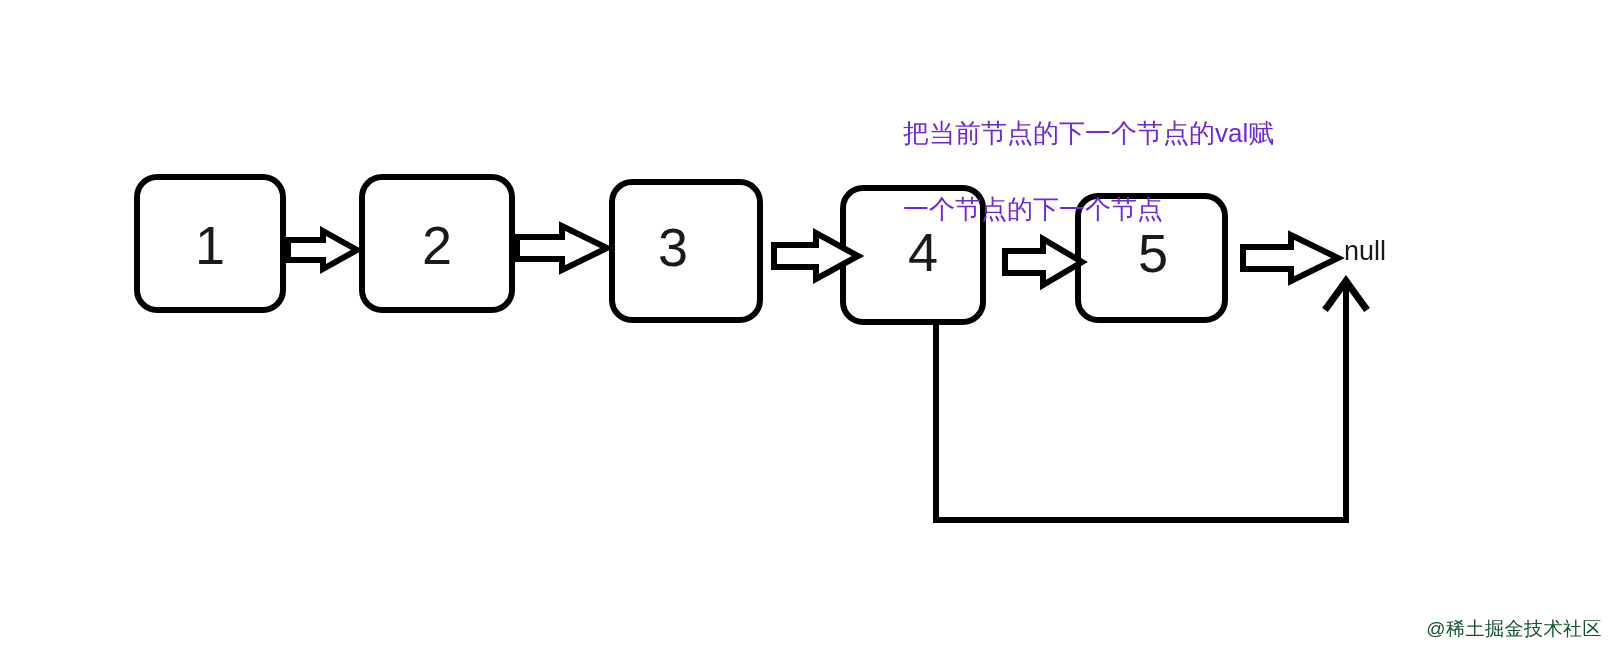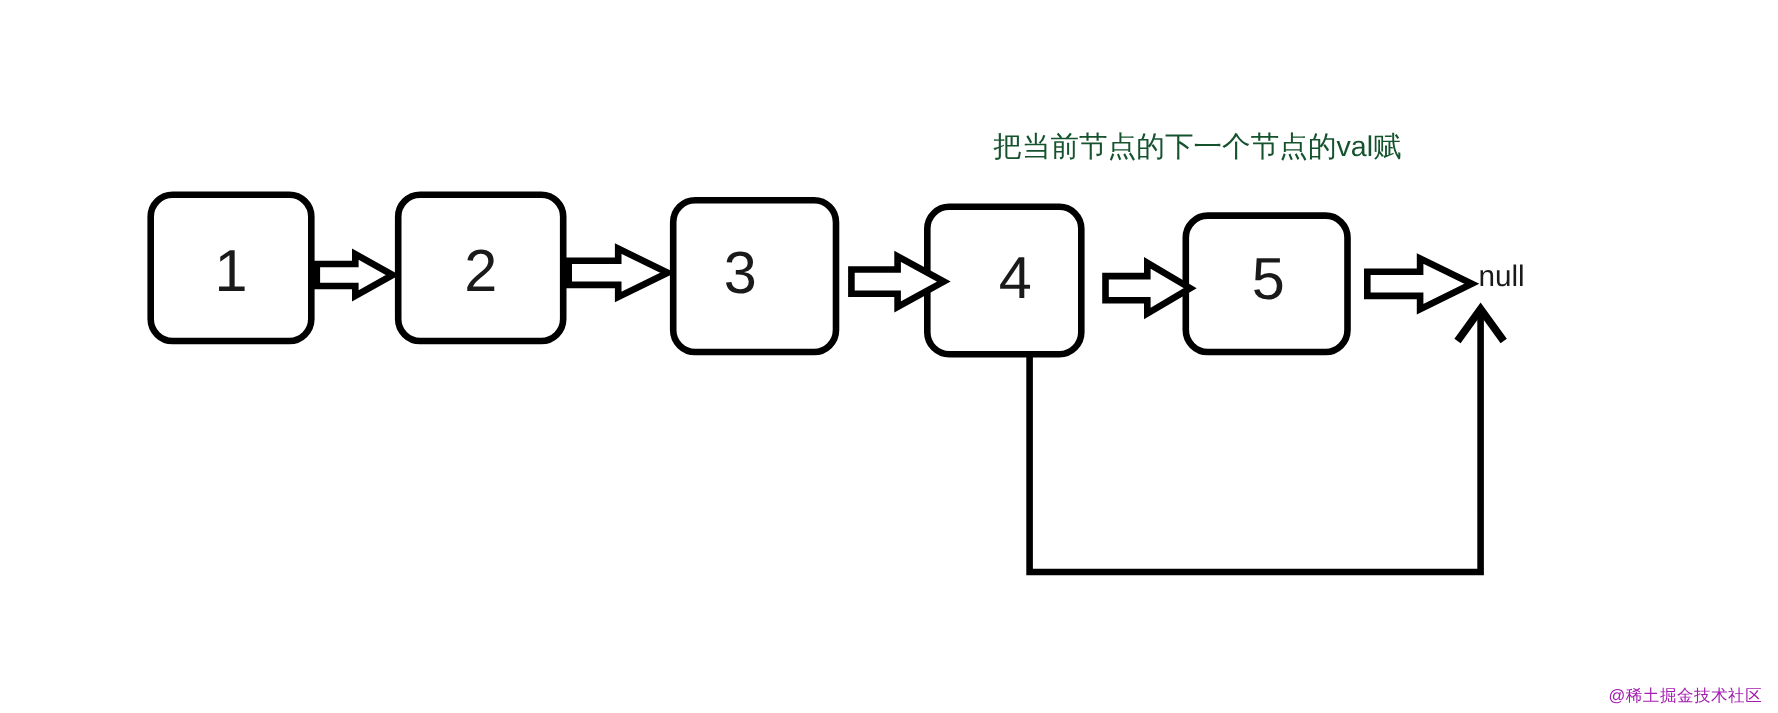--- a/index.html
+++ b/index.html
@@ -60,35 +60,35 @@
     dominant-baseline: middle;
   }
   .annotation {
     position: absolute;
     left: 903px;
     top: 76px;
     width: 400px;
     font-family: "Liberation Sans", "DejaVu Sans", sans-serif;
     font-size: 26px;
     line-height: 38px;
-    color: #14532d;
+    color: #6d28d9;
     letter-spacing: 0px;
     white-space: pre-line;
     pointer-events: none;
   }
   .annotation-line {
     display: block;
   }
   .watermark {
     position: absolute;
     right: 14px;
     bottom: 6px;
     font-family: "Liberation Sans", "DejaVu Sans", sans-serif;
-    font-size: 15px;
-    color: #a21caf;
+    font-size: 19px;
+    color: #14532d;
     letter-spacing: 0.5px;
   }
 </style>
 </head>
 <body>
 
 <svg id="canvas" viewBox="0 0 1616 648">
 
   <g>
     <rect class="node-box" x="137" y="177" width="146" height="133" rx="20" ry="20"></rect>
@@ -127,15 +127,16 @@
 
   <text class="null-text" x="1344" y="253">null</text>
 
   <polyline class="loop-path" points="936,322 936,520 1346,520 1346,285"></polyline>
   <polyline class="loop-head" points="1325,310 1346,281 1367,310"></polyline>
 
 </svg>
 
 <div class="annotation">
   <span class="annotation-line">把当前节点的下一个节点的val赋</span>
+  <span class="annotation-line">一个节点的下一个节点</span>
 </div>
 
 <div class="watermark">@稀土掘金技术社区</div>
 
 </body></html>

